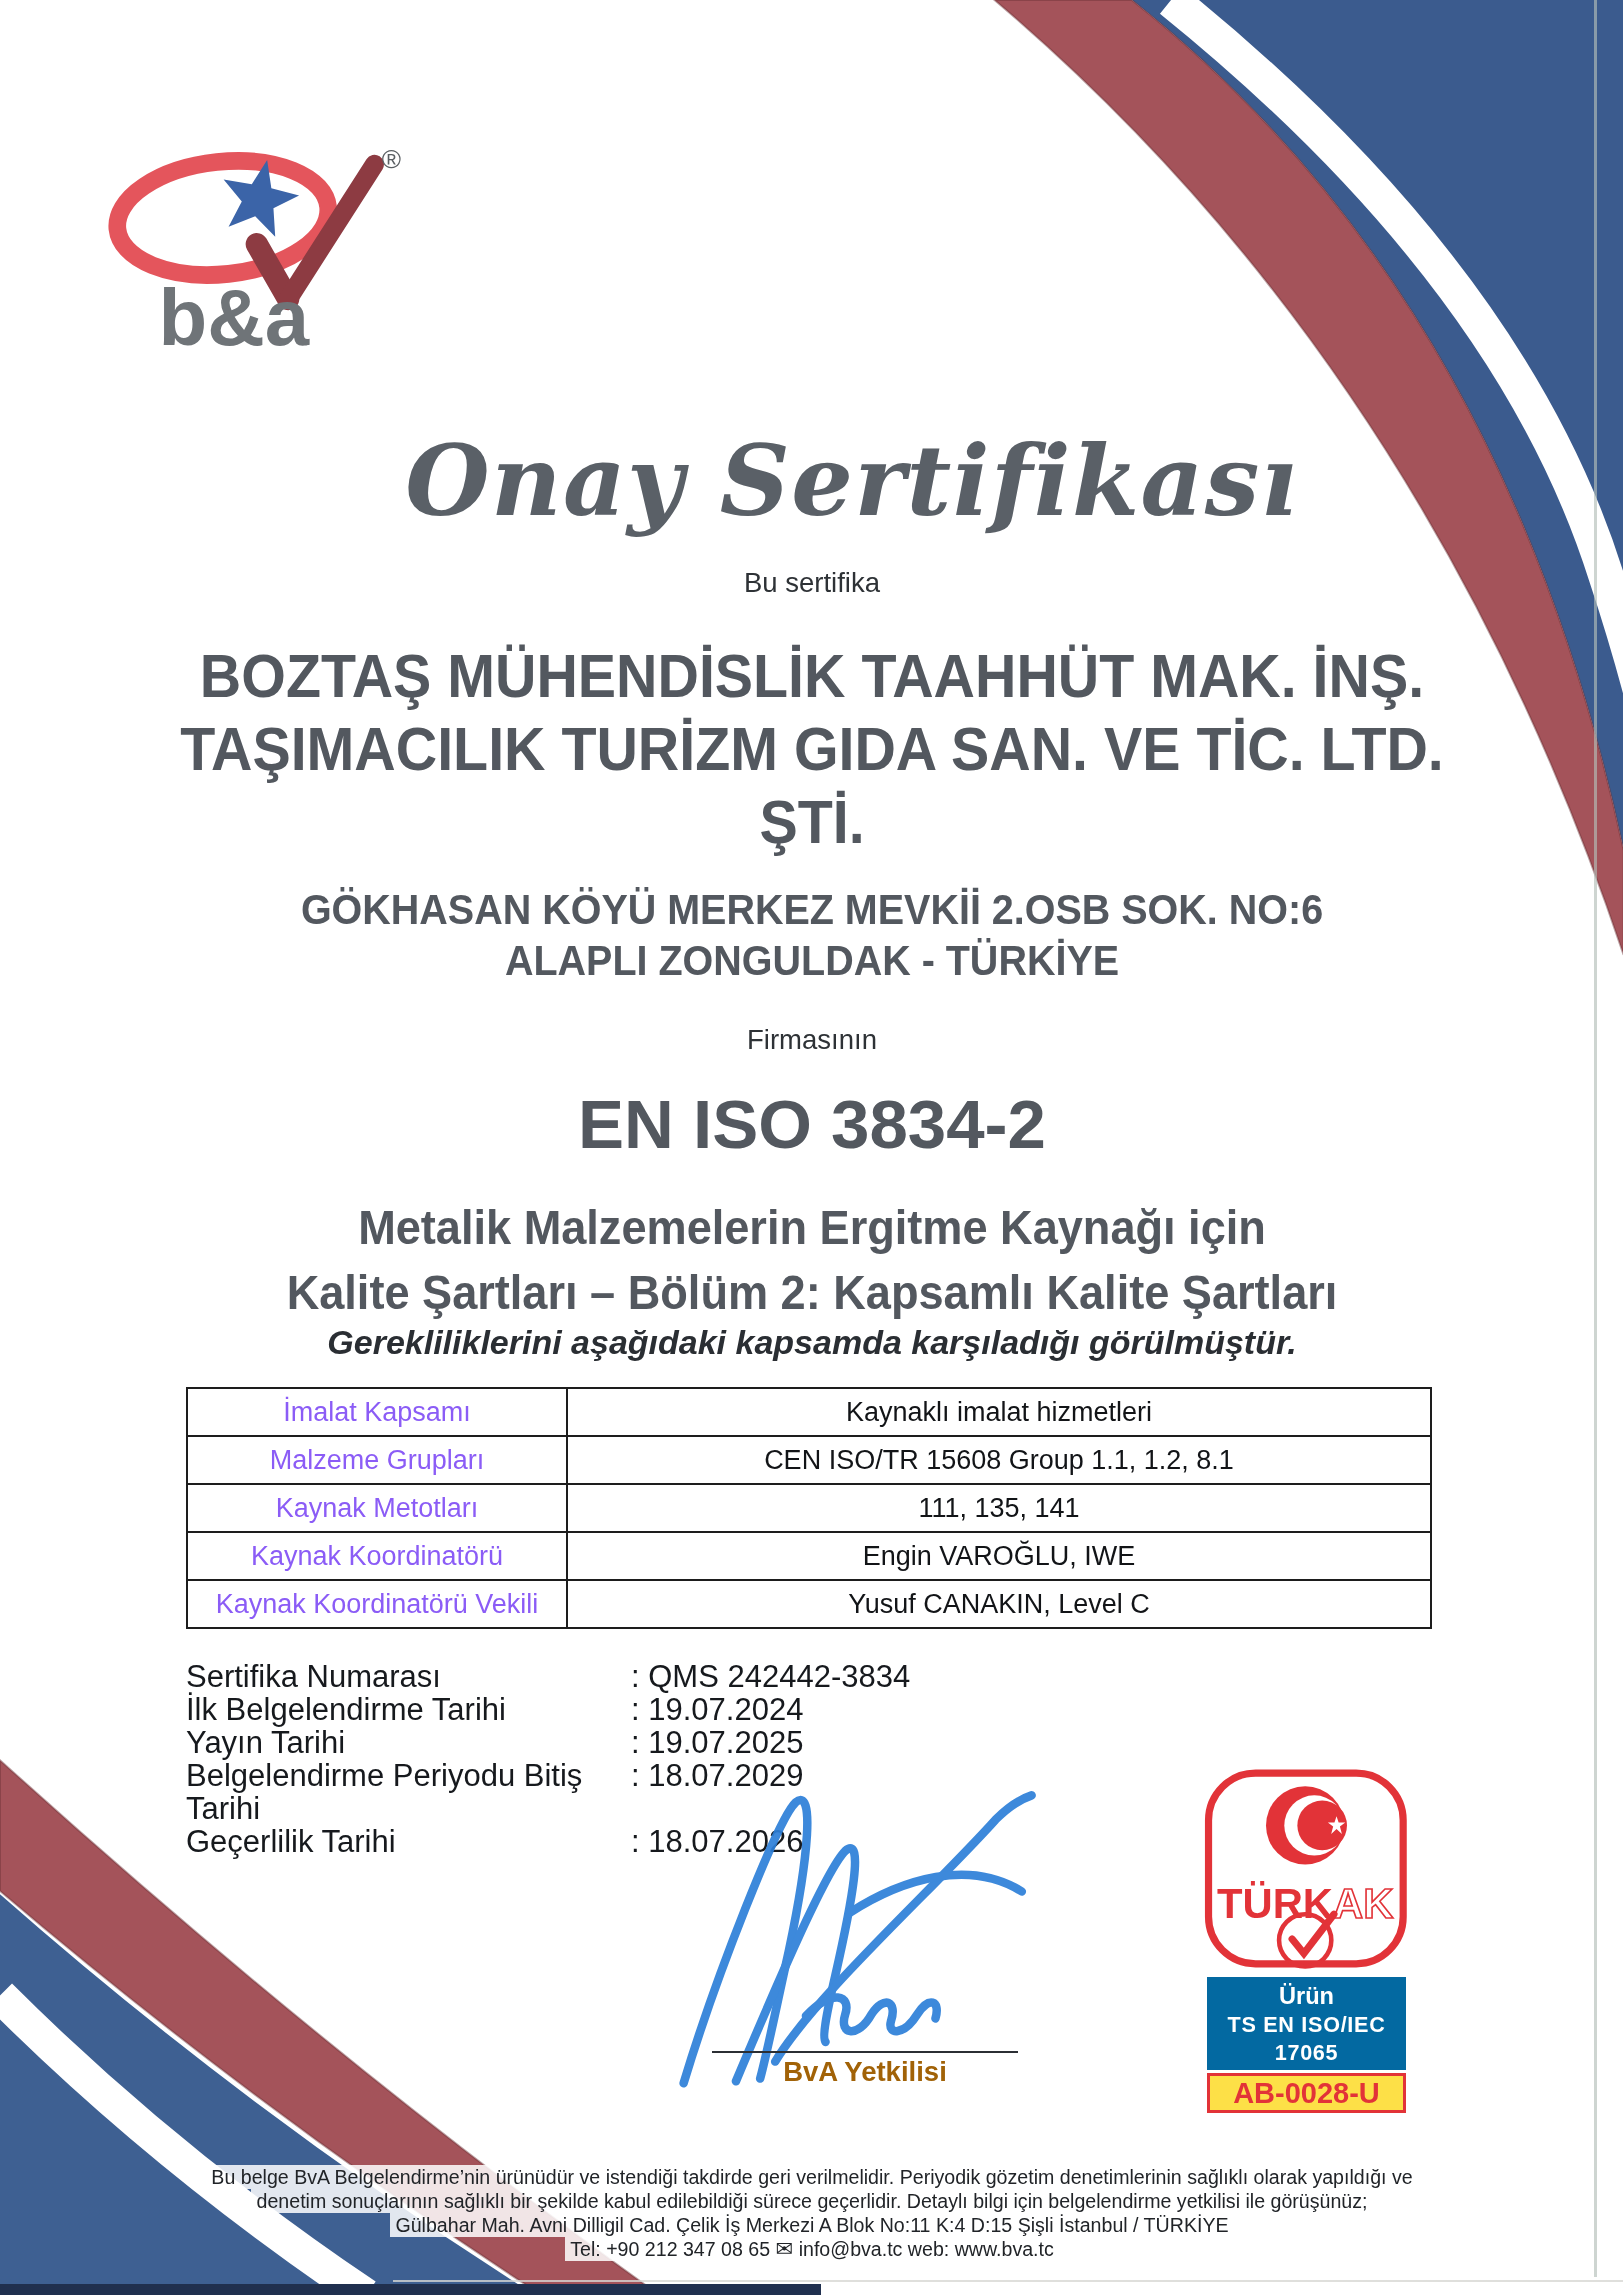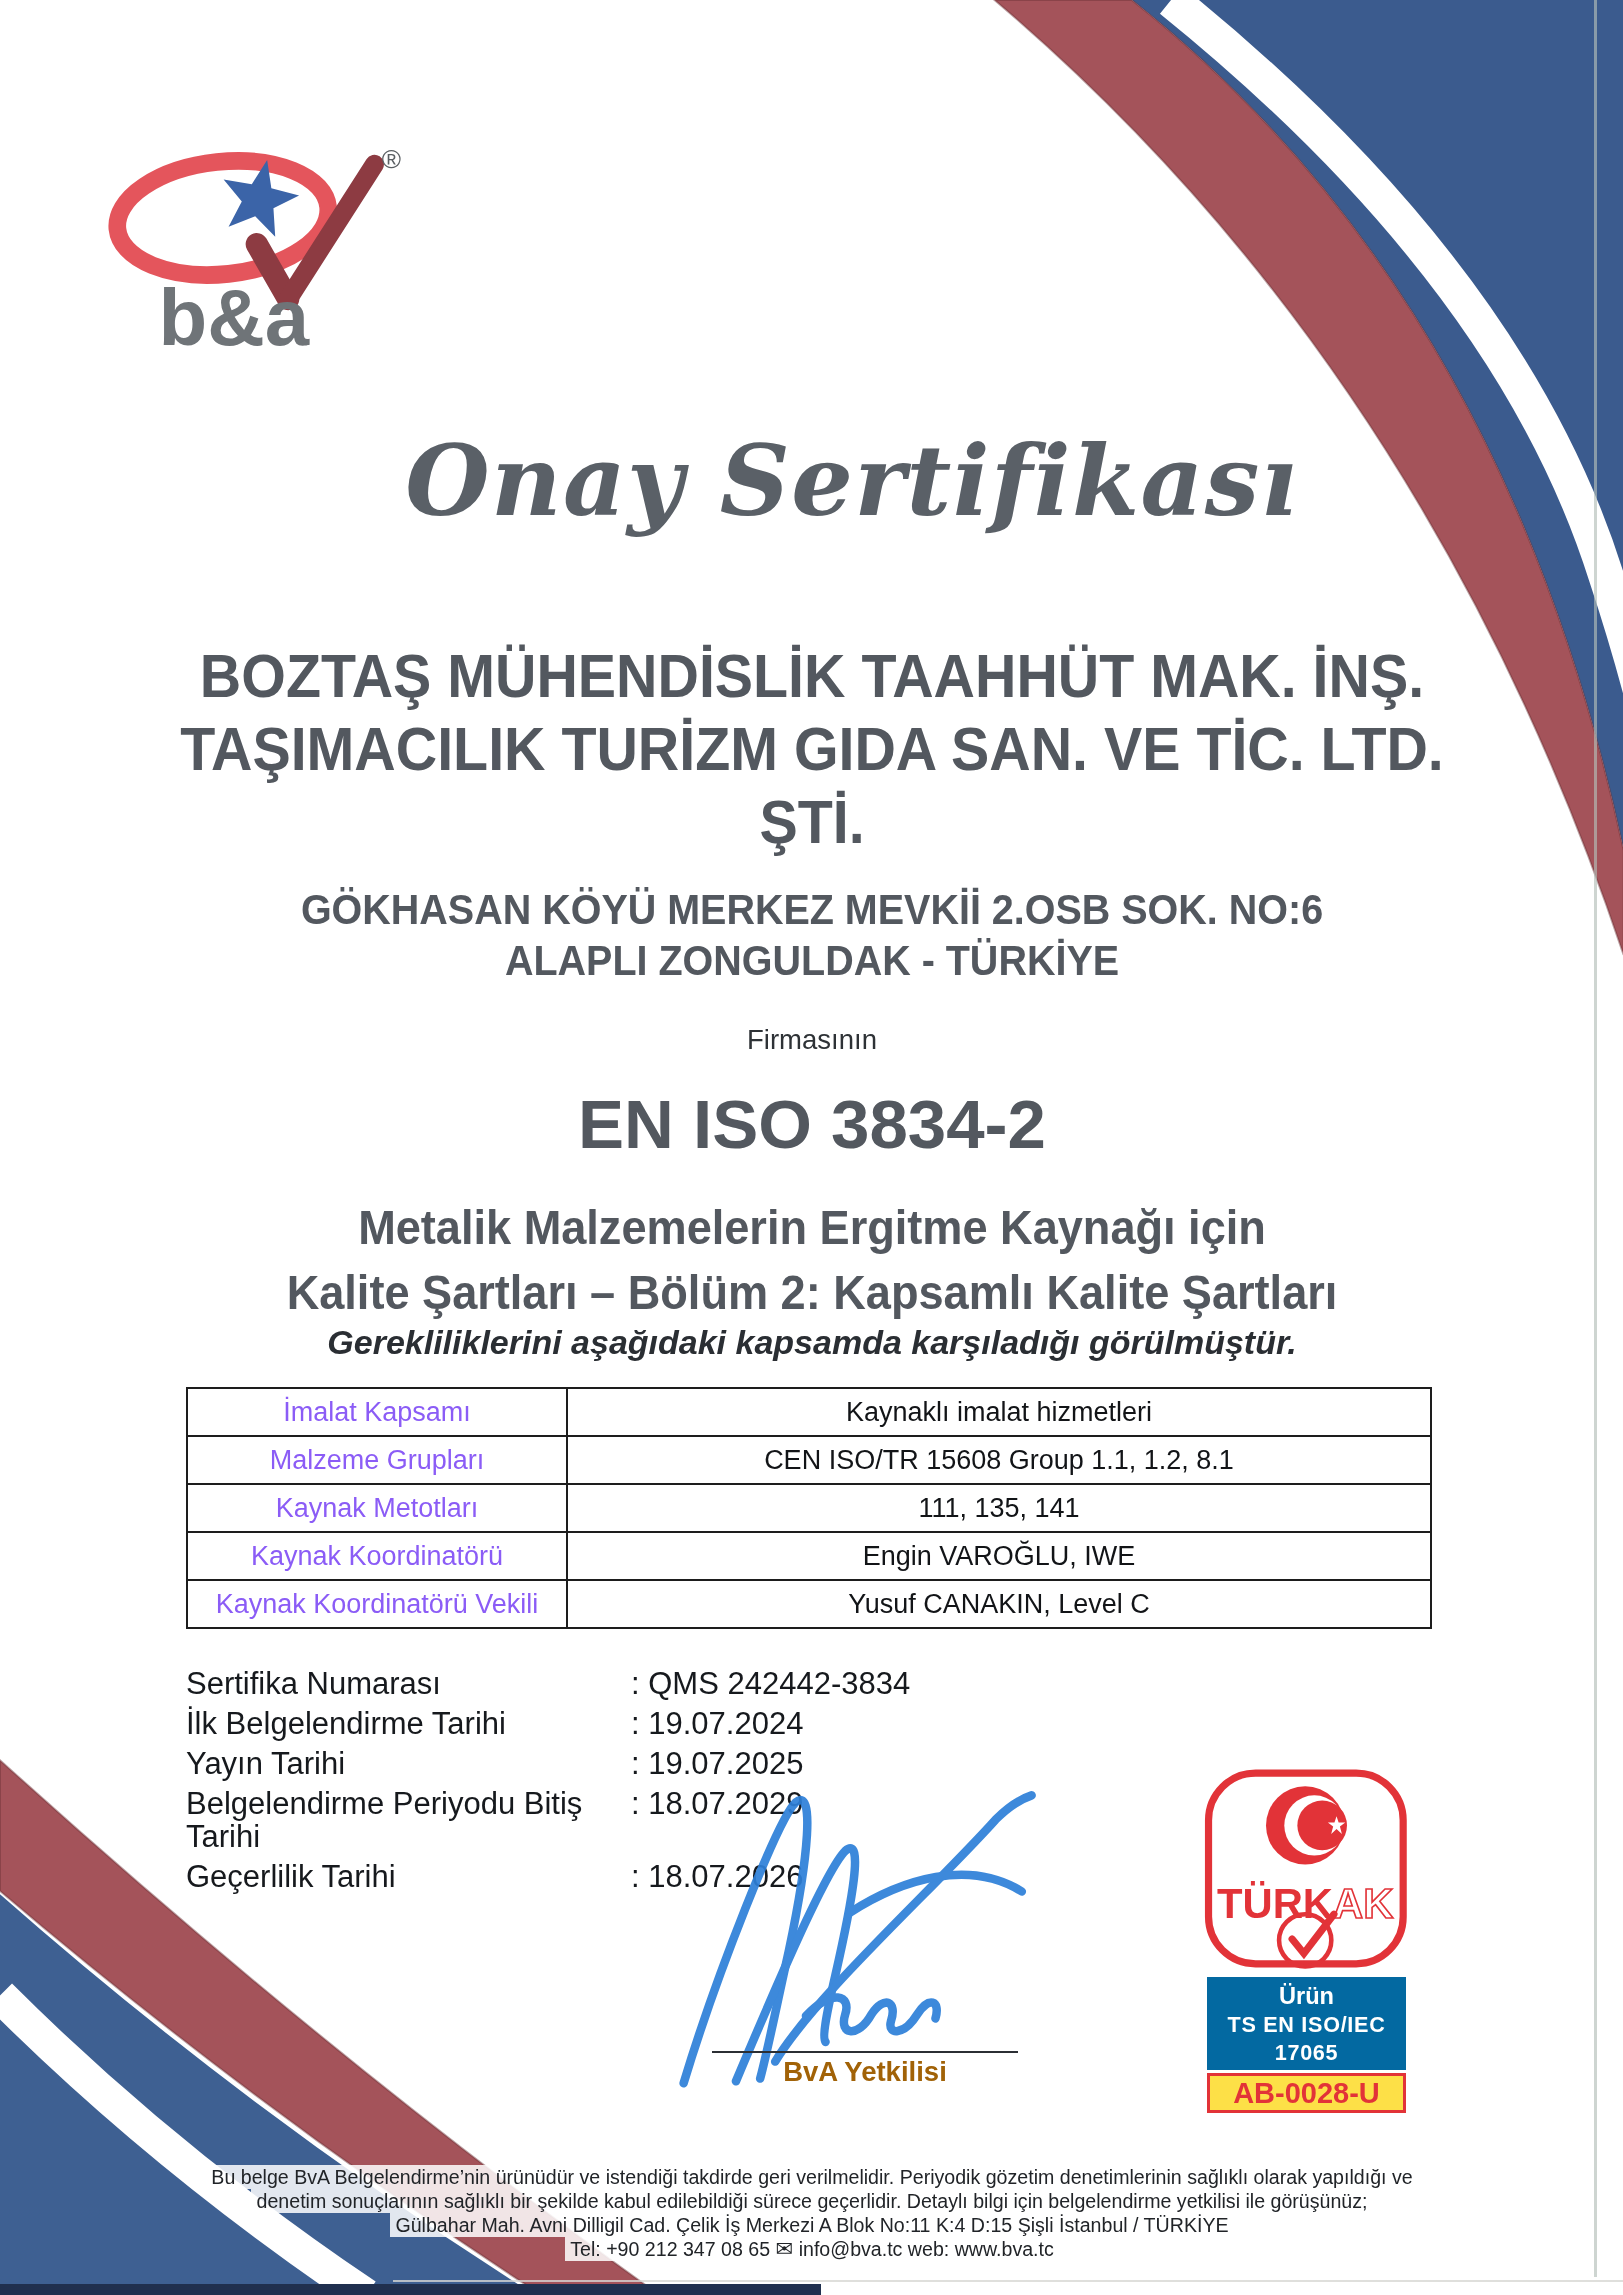--- a/index.html
+++ b/index.html
@@ -26,21 +26,21 @@
   .scope-label{
     width:378px; border-right:2px solid #1d1d1d; display:flex;
     align-items:center; justify-content:center; font-size:27px; color:#8b5cf6;
   }
   .scope-value{
     flex:1; display:flex; align-items:center; justify-content:center;
     font-size:27px; color:#121417;border-radius:16px;
   }
   
   .details{left:186px; top:1660px; width:850px; font-size:31px; color:#16191d;}
-  .detail-row{display:flex; line-height:33px;margin-top:7px;}
+  .detail-row{display:flex; line-height:33px;}
   .detail-label{width:445px; flex:0 0 445px;}
   
   .footer{top:2165px; font-size:19.6px; color:#212428; line-height:24px;}
   .footer .halo{background:rgba(255,255,255,.85); padding:0 5.2px; display:inline-block;}
   
   .turkak-banner{left:1207px; top:1977px; width:199px; text-align:center;}
   .turkak-banner .red-part{
     background:#0369a1; color:#ffffff; font-weight:bold; padding:5.2px 0 3.9px 0;
   }
   .turkak-banner .red-part .l1{font-size:23.6px; line-height:29px;}
@@ -85,20 +85,21 @@
     <g stroke="#8d3b42" stroke-linecap="round" fill="none">
       <path d="M 252 168 L 300 252" stroke-width="34"></path>
       <path d="M 300 252 L 432 46" stroke-width="29"></path>
     </g>
     <text x="443" y="52" font-size="40" fill="#5a5f63">®</text>
     <text x="217" y="322" font-size="122" font-weight="bold" fill="#6f7478" text-anchor="middle">b&amp;a</text>
   </svg>
 
   <div class="abs ctr script-title" style="top:424px; font-size:97px;padding-left:40px;">Onay Sertifikası</div>
 
+  <div class="abs ctr plain" style="top:567px; font-size:27.5px;">Bu sertifika</div>
 
   <div class="abs ctr" style="top:640px; font-size:61px; line-height:73px;">
     <div class="gray-head cond">BOZTAŞ MÜHENDİSLİK TAAHHÜT MAK. İNŞ.</div>
     <div class="gray-head cond">TAŞIMACILIK TURİZM GIDA SAN. VE TİC. LTD.</div>
     <div class="gray-head cond">ŞTİ.</div>
   </div>
 
   <div class="abs ctr" style="top:884px; font-size:42px; line-height:51px;">
     <div class="gray-head cond">GÖKHASAN KÖYÜ MERKEZ MEVKİİ 2.OSB SOK. NO:6</div>
     <div class="gray-head cond">ALAPLI ZONGULDAK - TÜRKİYE</div>

